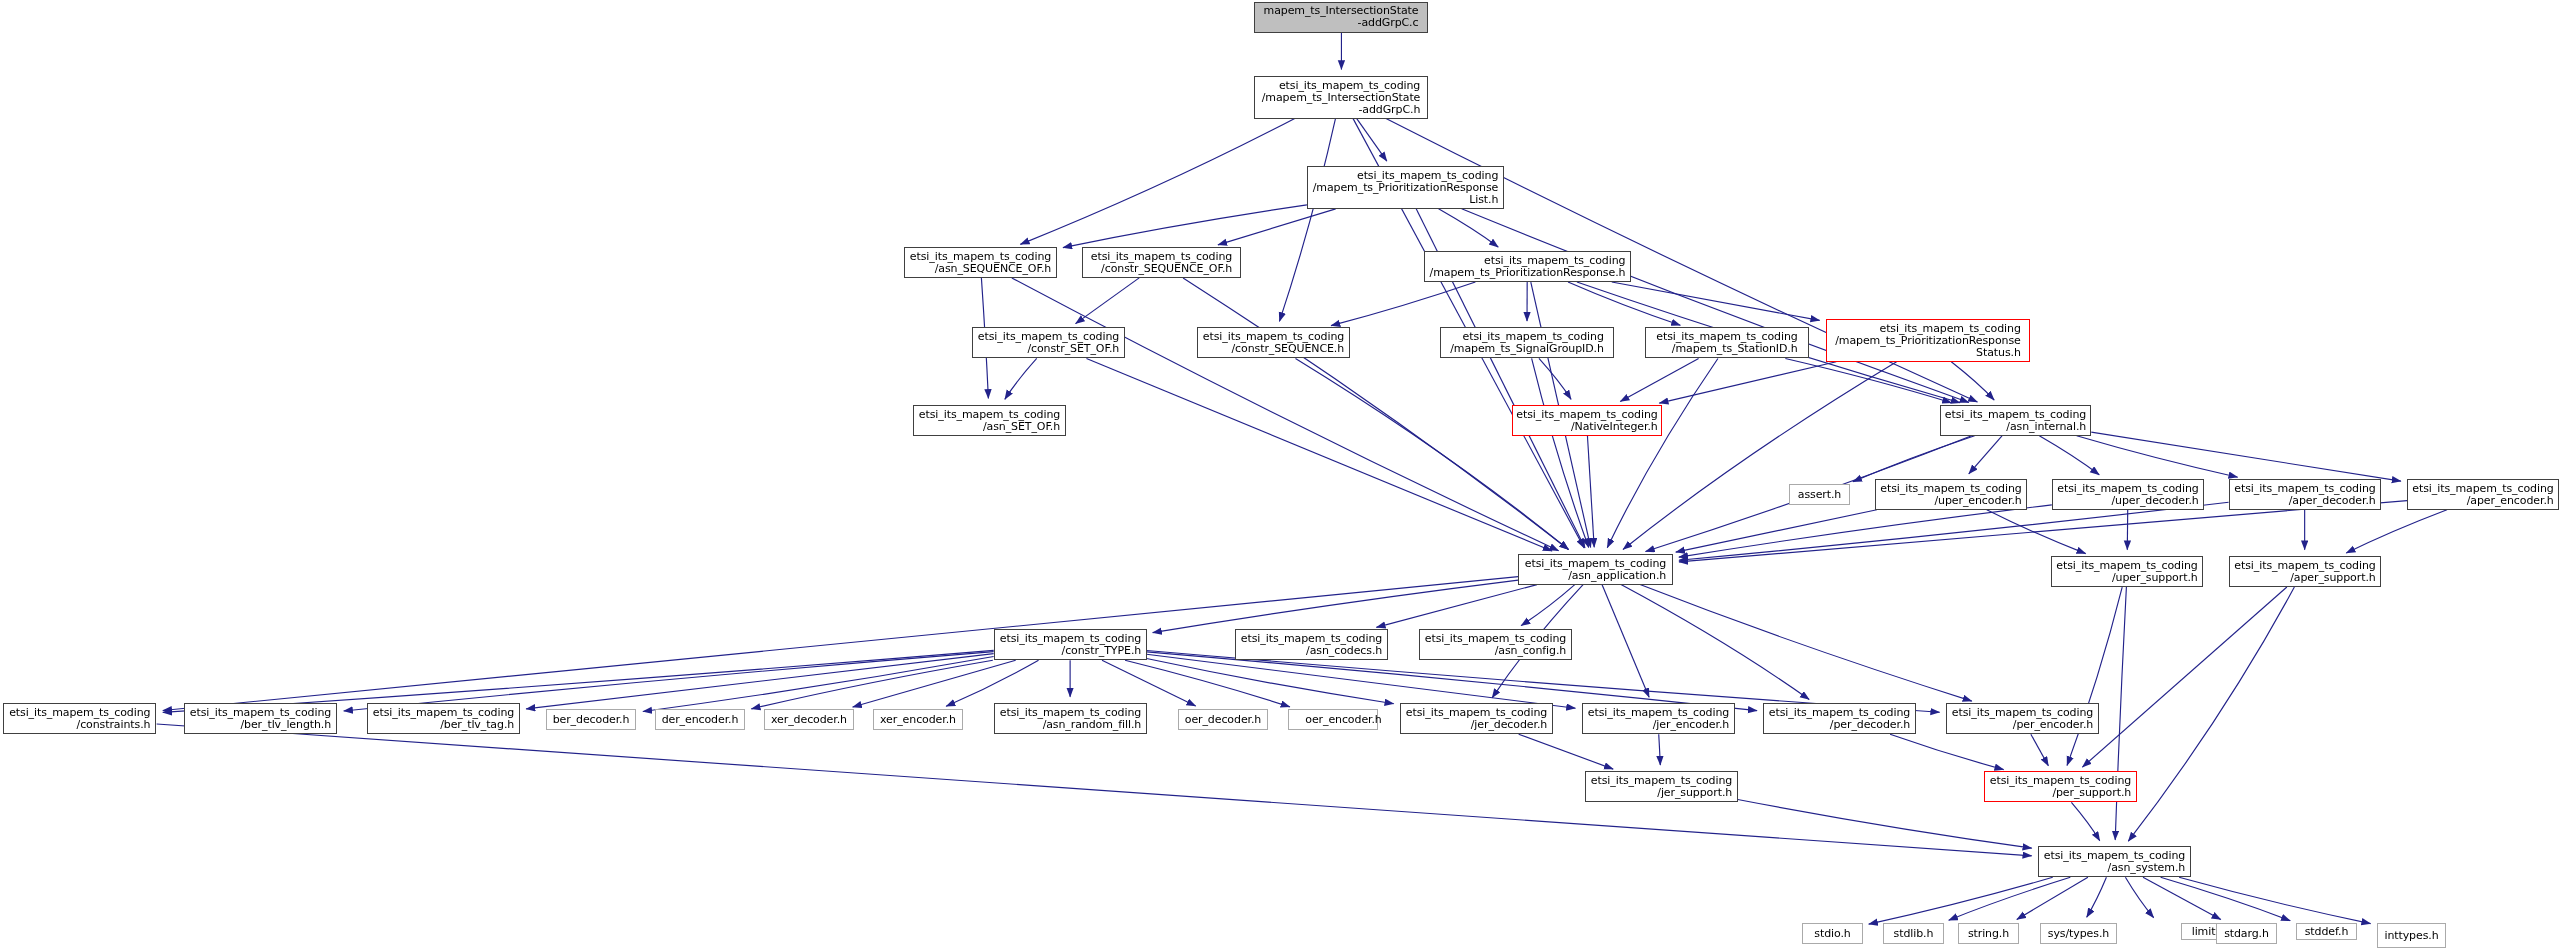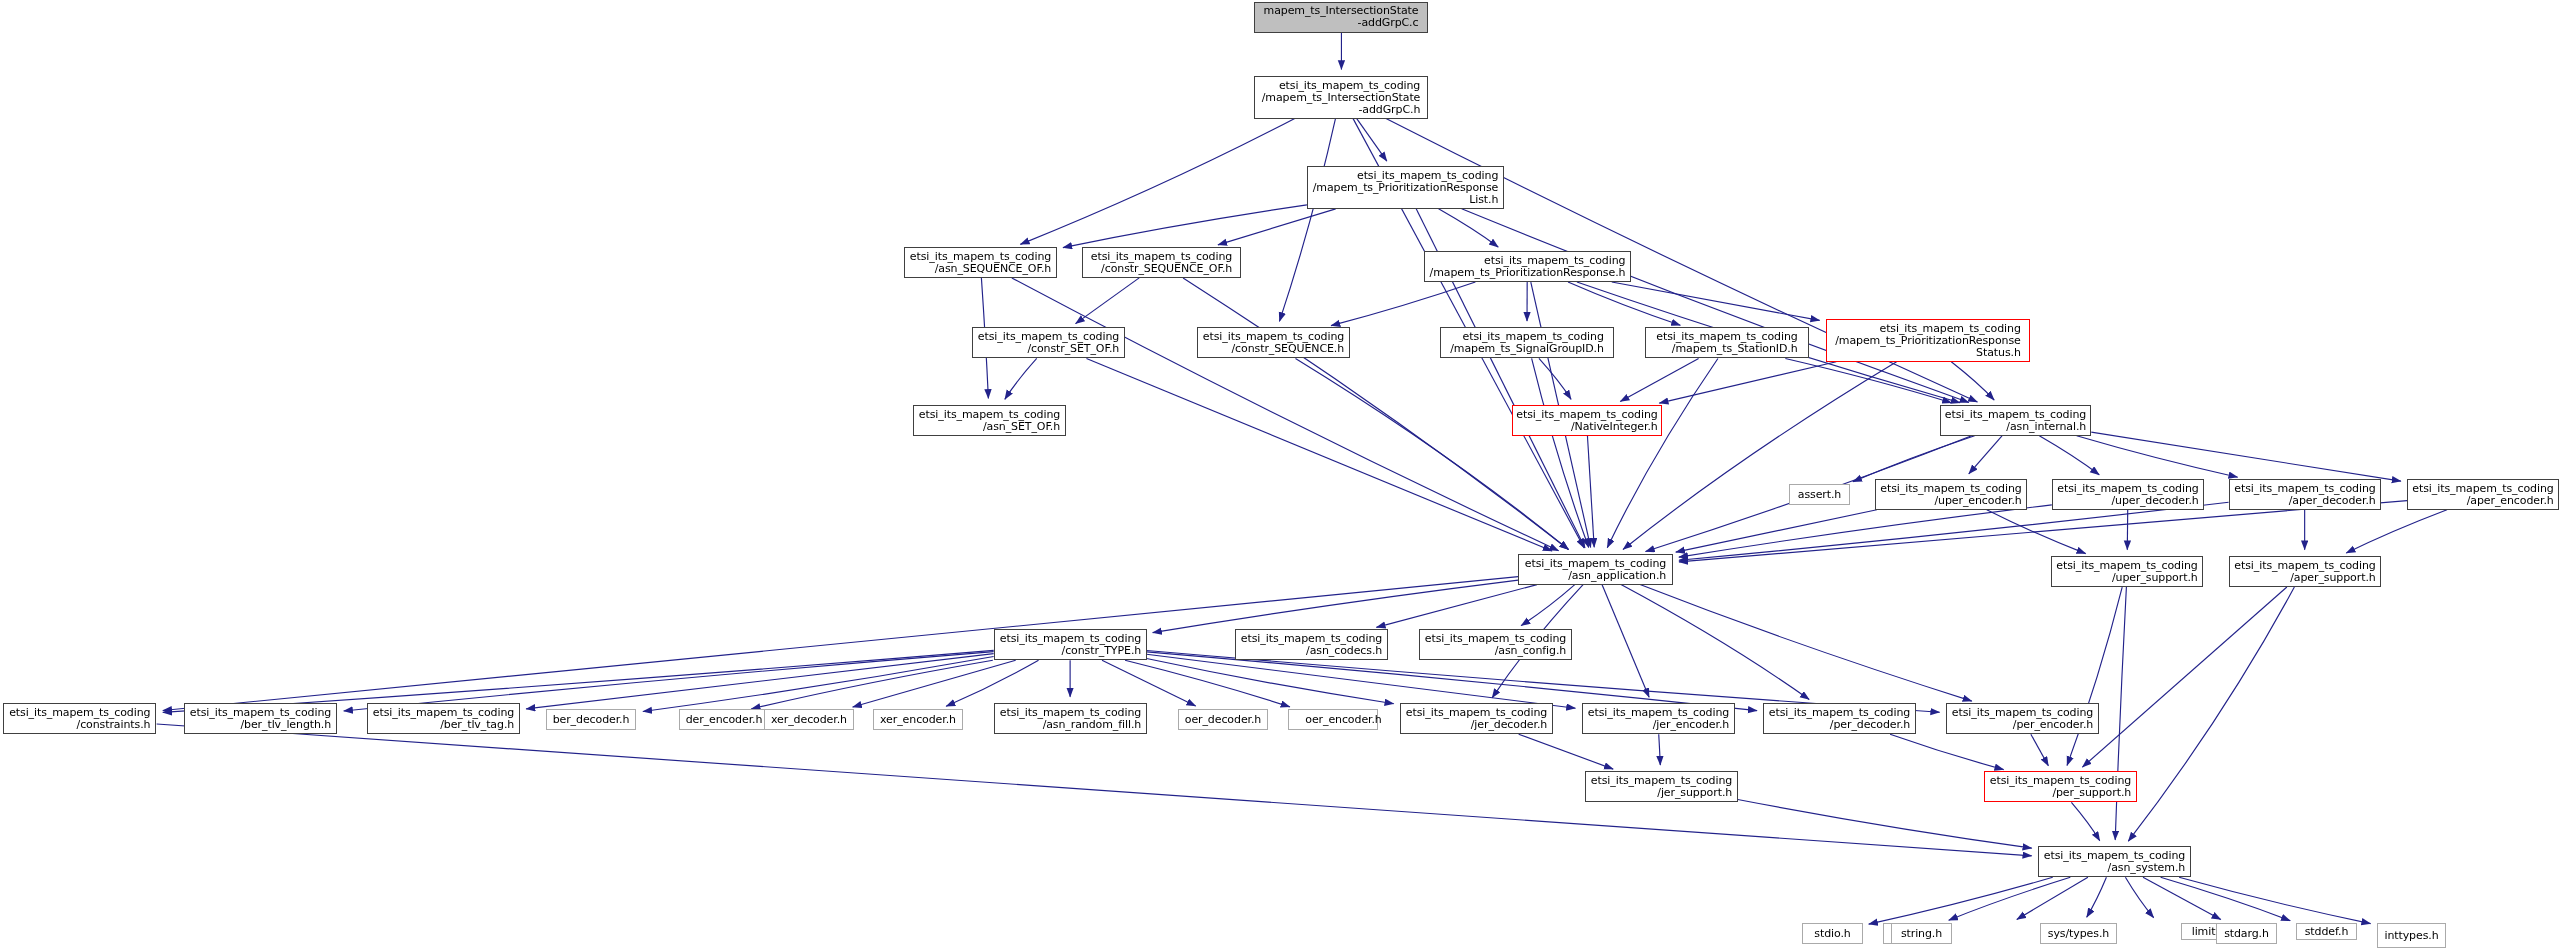--- a/index.html
+++ b/index.html
@@ -194,21 +194,21 @@
 /asn_codecs.h</span></div>
       <div class="node strong" style="left: 1419px; top: 629px; width: 153px; height: 31px;"><span class="lbl">etsi_its_mapem_ts_coding
 /asn_config.h</span></div>
       <div class="node strong" style="left: 3.3px; top: 703px; width: 153px; height: 31px;"><span class="lbl">etsi_its_mapem_ts_coding
 /constraints.h</span></div>
       <div class="node strong" style="left: 184px; top: 703px; width: 153px; height: 31px;"><span class="lbl">etsi_its_mapem_ts_coding
 /ber_tlv_length.h</span></div>
       <div class="node strong" style="left: 367px; top: 703px; width: 153px; height: 31px;"><span class="lbl">etsi_its_mapem_ts_coding
 /ber_tlv_tag.h</span></div>
       <div class="node " style="left: 546px; top: 709px; width: 90px; height: 21.4px;"><span class="lbl">ber_decoder.h</span></div>
-      <div class="node " style="left: 655px; top: 709px; width: 90px; height: 21.4px; margin-left: 24px;"><span class="lbl">der_encoder.h</span></div>
+      <div class="node " style="left: 655px; top: 709px; width: 90px; height: 21.4px;"><span class="lbl">der_encoder.h</span></div>
       <div class="node " style="left: 764px; top: 709px; width: 90px; height: 21.4px;"><span class="lbl">xer_decoder.h</span></div>
       <div class="node " style="left: 873px; top: 709px; width: 90px; height: 21.4px;"><span class="lbl">xer_encoder.h</span></div>
       <div class="node strong" style="left: 994px; top: 703px; width: 153px; height: 31px;"><span class="lbl">etsi_its_mapem_ts_coding
 /asn_random_fill.h</span></div>
       <div class="node " style="left: 1178px; top: 709px; width: 90px; height: 21.4px;"><span class="lbl">oer_decoder.h</span></div>
       <div class="node " style="left: 1288px; top: 709px; width: 90px; height: 21.4px; padding-left: 21px;"><span class="lbl">oer_encoder.h</span></div>
       <div class="node strong" style="left: 1400px; top: 703px; width: 153px; height: 31px;"><span class="lbl">etsi_its_mapem_ts_coding
 /jer_decoder.h</span></div>
       <div class="node strong" style="left: 1582px; top: 703px; width: 153px; height: 31px;"><span class="lbl">etsi_its_mapem_ts_coding
 /jer_encoder.h</span></div>
@@ -217,21 +217,21 @@
       <div class="node strong" style="left: 1946px; top: 703px; width: 153px; height: 31px;"><span class="lbl">etsi_its_mapem_ts_coding
 /per_encoder.h</span></div>
       <div class="node strong" style="left: 1585px; top: 771px; width: 153px; height: 31px;"><span class="lbl">etsi_its_mapem_ts_coding
 /jer_support.h</span></div>
       <div class="node redbox" style="left: 1984px; top: 771px; width: 153px; height: 31px;"><span class="lbl">etsi_its_mapem_ts_coding
 /per_support.h</span></div>
       <div class="node strong" style="left: 2038px; top: 846px; width: 153px; height: 31px;"><span class="lbl">etsi_its_mapem_ts_coding
 /asn_system.h</span></div>
       <div class="node " style="left: 1802px; top: 923px; width: 61px; height: 21.4px;"><span class="lbl">stdio.h</span></div>
       <div class="node " style="left: 1883px; top: 923px; width: 61px; height: 21.4px;"><span class="lbl">stdlib.h</span></div>
-      <div class="node " style="left: 1891px; top: 923px; width: 61px; height: 21.4px;"><span class="lbl">string.h</span></div>
+      <div class="node " style="left: 1958px; top: 923px; width: 61px; height: 21.4px;"><span class="lbl">string.h</span></div>
       <div class="node " style="left: 2040px; top: 923px; width: 77px; height: 21.4px;"><span class="lbl">sys/types.h</span></div>
       <div class="node " style="left: 2135px; top: 923px; width: 61px; height: 17px; margin-left: 46px;"><span class="lbl">limits.h</span></div>
       <div class="node " style="left: 2216px; top: 923px; width: 61px; height: 21.4px;"><span class="lbl">stdarg.h</span></div>
       <div class="node " style="left: 2296px; top: 923px; width: 61px; height: 17px;"><span class="lbl">stddef.h</span></div>
       <div class="node " style="left: 2377px; top: 923px; width: 69px; height: 25px;"><span class="lbl">inttypes.h</span></div>
     </div>
 </div>
 
 
 </body></html>

